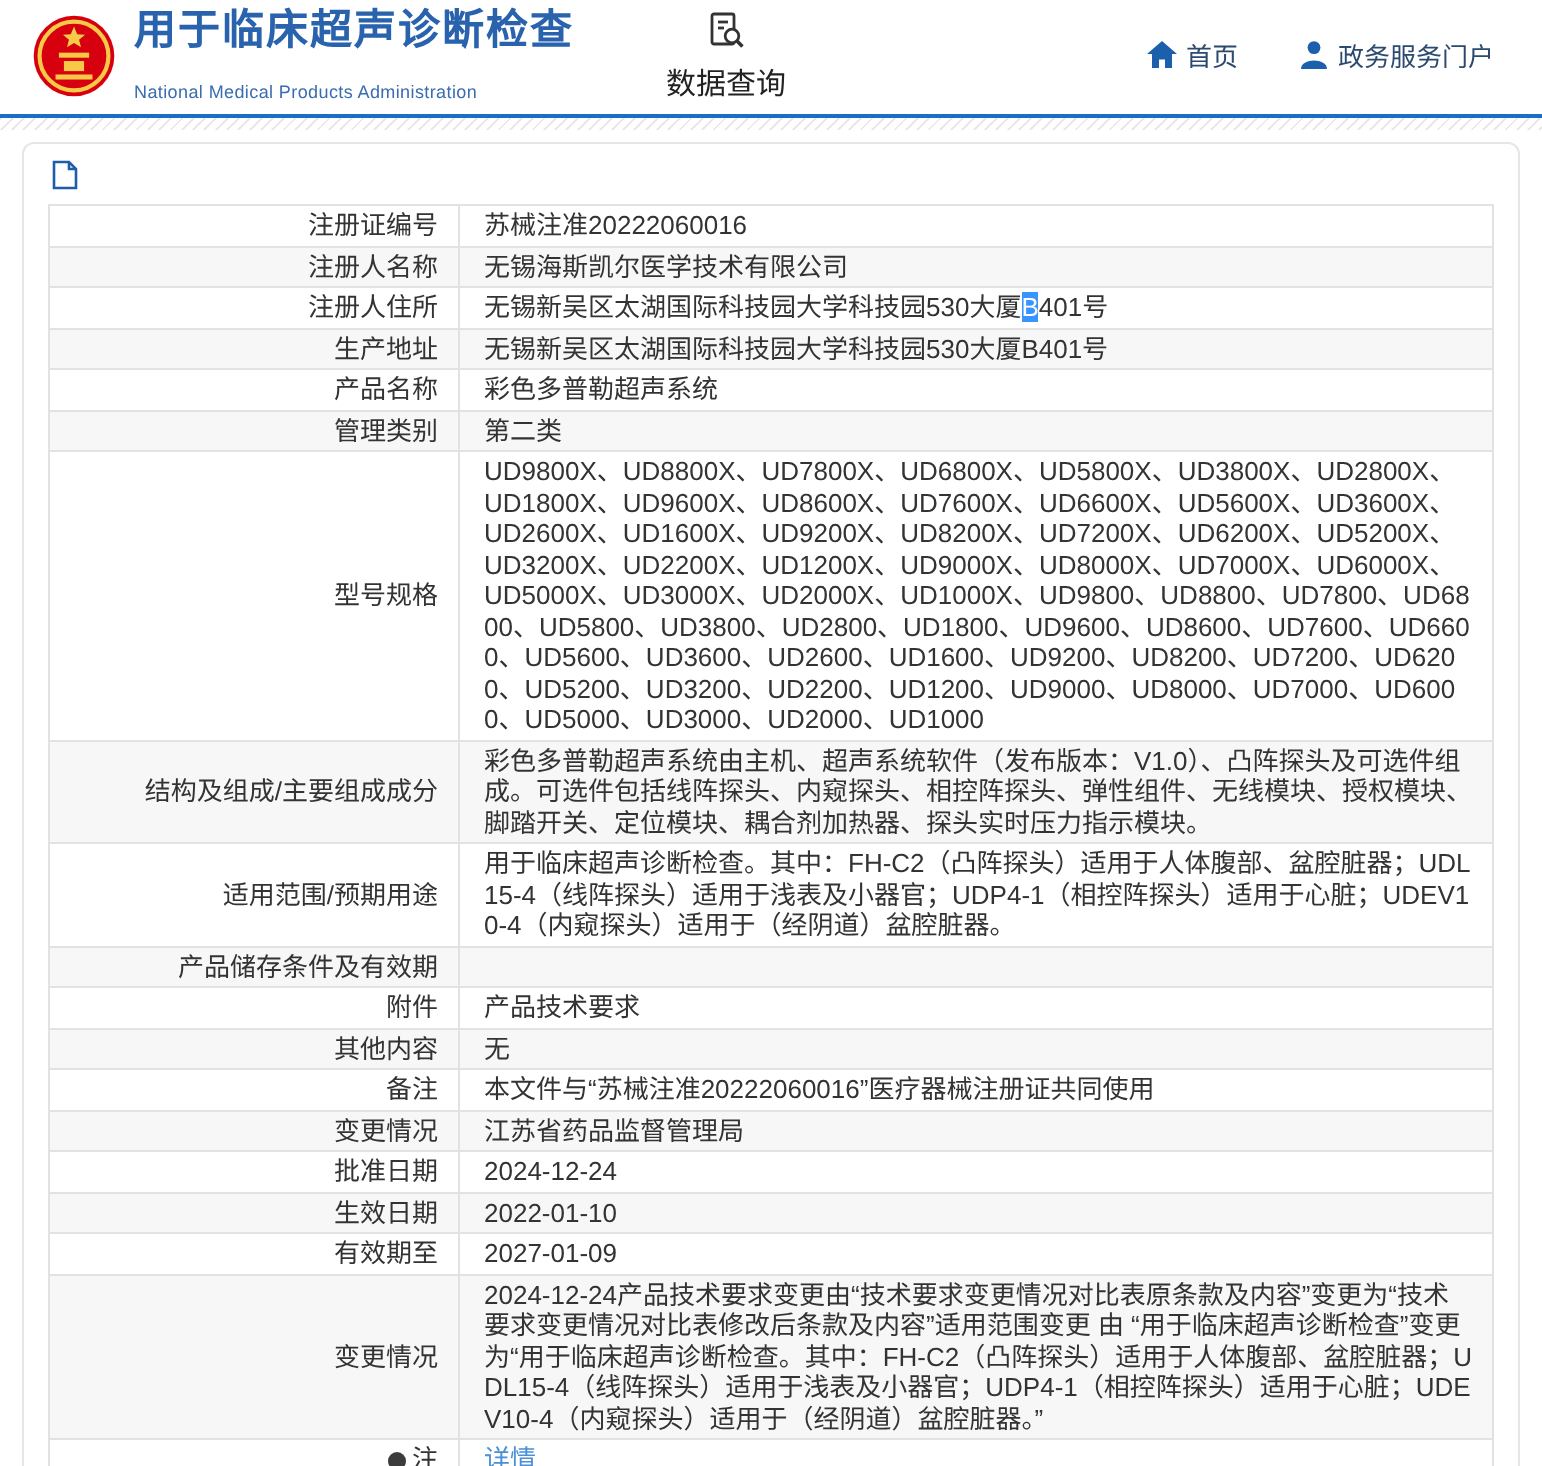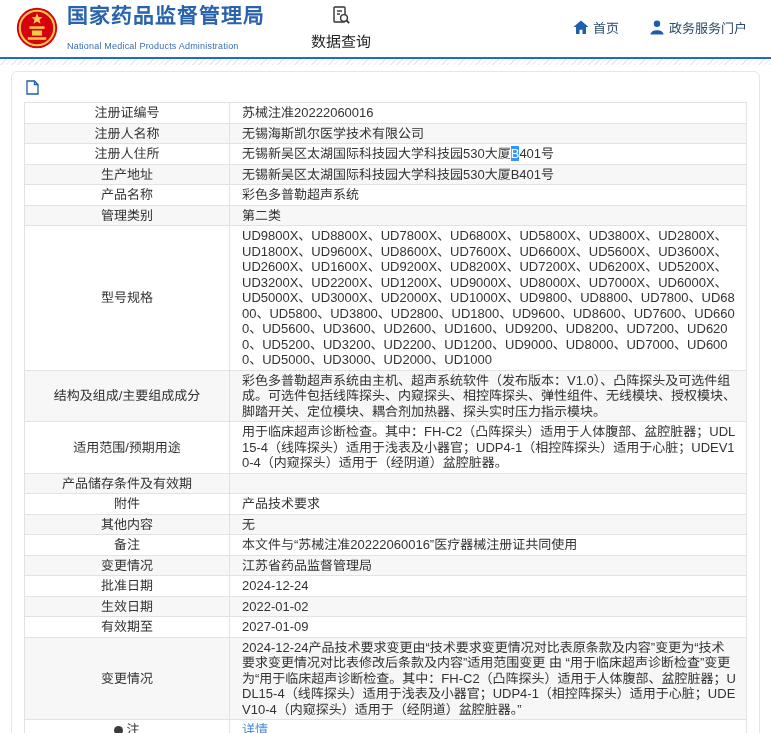--- a/index.html
+++ b/index.html
@@ -85,21 +85,21 @@
     table-layout: fixed;
   }
   table.info-table col.c-label { width: 205px; }
   table.info-table td {
     border: 1px solid #e2e2e2;
     font-size: 13px;
     line-height: 15.5px;
     vertical-align: middle;
   }
   td.label-cell {
-    text-align: center;
+    text-align: right;
     padding: 2px 10px;
     color: #333;
     white-space: nowrap;
     overflow: hidden;
   }
   td.value-cell {
     padding: 2px 10px 2px 12px;
     word-break: break-all;
     color: #333;
   }
@@ -122,21 +122,21 @@
   <div class="logo-block">
     <svg width="42" height="46" viewBox="0 0 50 54">
       <circle cx="25" cy="27" r="24" fill="#d7000f"></circle>
       <circle cx="25" cy="27" r="20.5" fill="none" stroke="#f7c948" stroke-width="2.5"></circle>
       <polygon fill="#f7c948" points="25,9.5 26.9,14 31.6,14.3 28,17.3 29.2,21.8 25,19.2 20.8,21.8 22,17.3 18.4,14.3 23.1,14"></polygon>
       <rect x="16" y="25" width="18" height="3" fill="#f7c948"></rect>
       <rect x="19" y="30" width="12" height="6" fill="#f7c948"></rect>
       <rect x="14" y="38" width="22" height="3" fill="#f7c948"></rect>
     </svg>
     <div class="org-names">
-      <div class="org-cn">国家药品监督管理局</div>
+      <div class="org-cn">用于临床超声诊断检查</div>
       <div class="org-en">National Medical Products Administration</div>
     </div>
   </div>
 
   <div class="data-query">
     <svg width="20" height="20" viewBox="0 0 20 20" fill="none" stroke="#333" stroke-width="1.4">
       <rect x="3" y="2" width="11" height="15" rx="1"></rect>
       <line x1="6" y1="6" x2="11" y2="6"></line>
       <line x1="6" y1="9" x2="9" y2="9"></line>
       <circle cx="13" cy="13" r="3.4" fill="#fff"></circle>
@@ -234,21 +234,21 @@
         <tr>
           <td class="label-cell">变更情况</td>
           <td class="value-cell">江苏省药品监督管理局</td>
         </tr>
         <tr>
           <td class="label-cell">批准日期</td>
           <td class="value-cell">2024-12-24</td>
         </tr>
         <tr>
           <td class="label-cell">生效日期</td>
-          <td class="value-cell">2022-01-02</td>
+          <td class="value-cell">2022-01-10</td>
         </tr>
         <tr>
           <td class="label-cell">有效期至</td>
           <td class="value-cell">2027-01-09</td>
         </tr>
         <tr>
           <td class="label-cell">变更情况</td>
           <td class="value-cell">2024-12-24产品技术要求变更由“技术要求变更情况对比表原条款及内容”变更为“技术要求变更情况对比表修改后条款及内容”适用范围变更 由 “用于临床超声诊断检查”变更为“用于临床超声诊断检查。其中：FH-C2（凸阵探头）适用于人体腹部、盆腔脏器；UDL15-4（线阵探头）适用于浅表及小器官；UDP4-1（相控阵探头）适用于心脏；UDEV10-4（内窥探头）适用于（经阴道）盆腔脏器。”</td>
         </tr>
         <tr>

